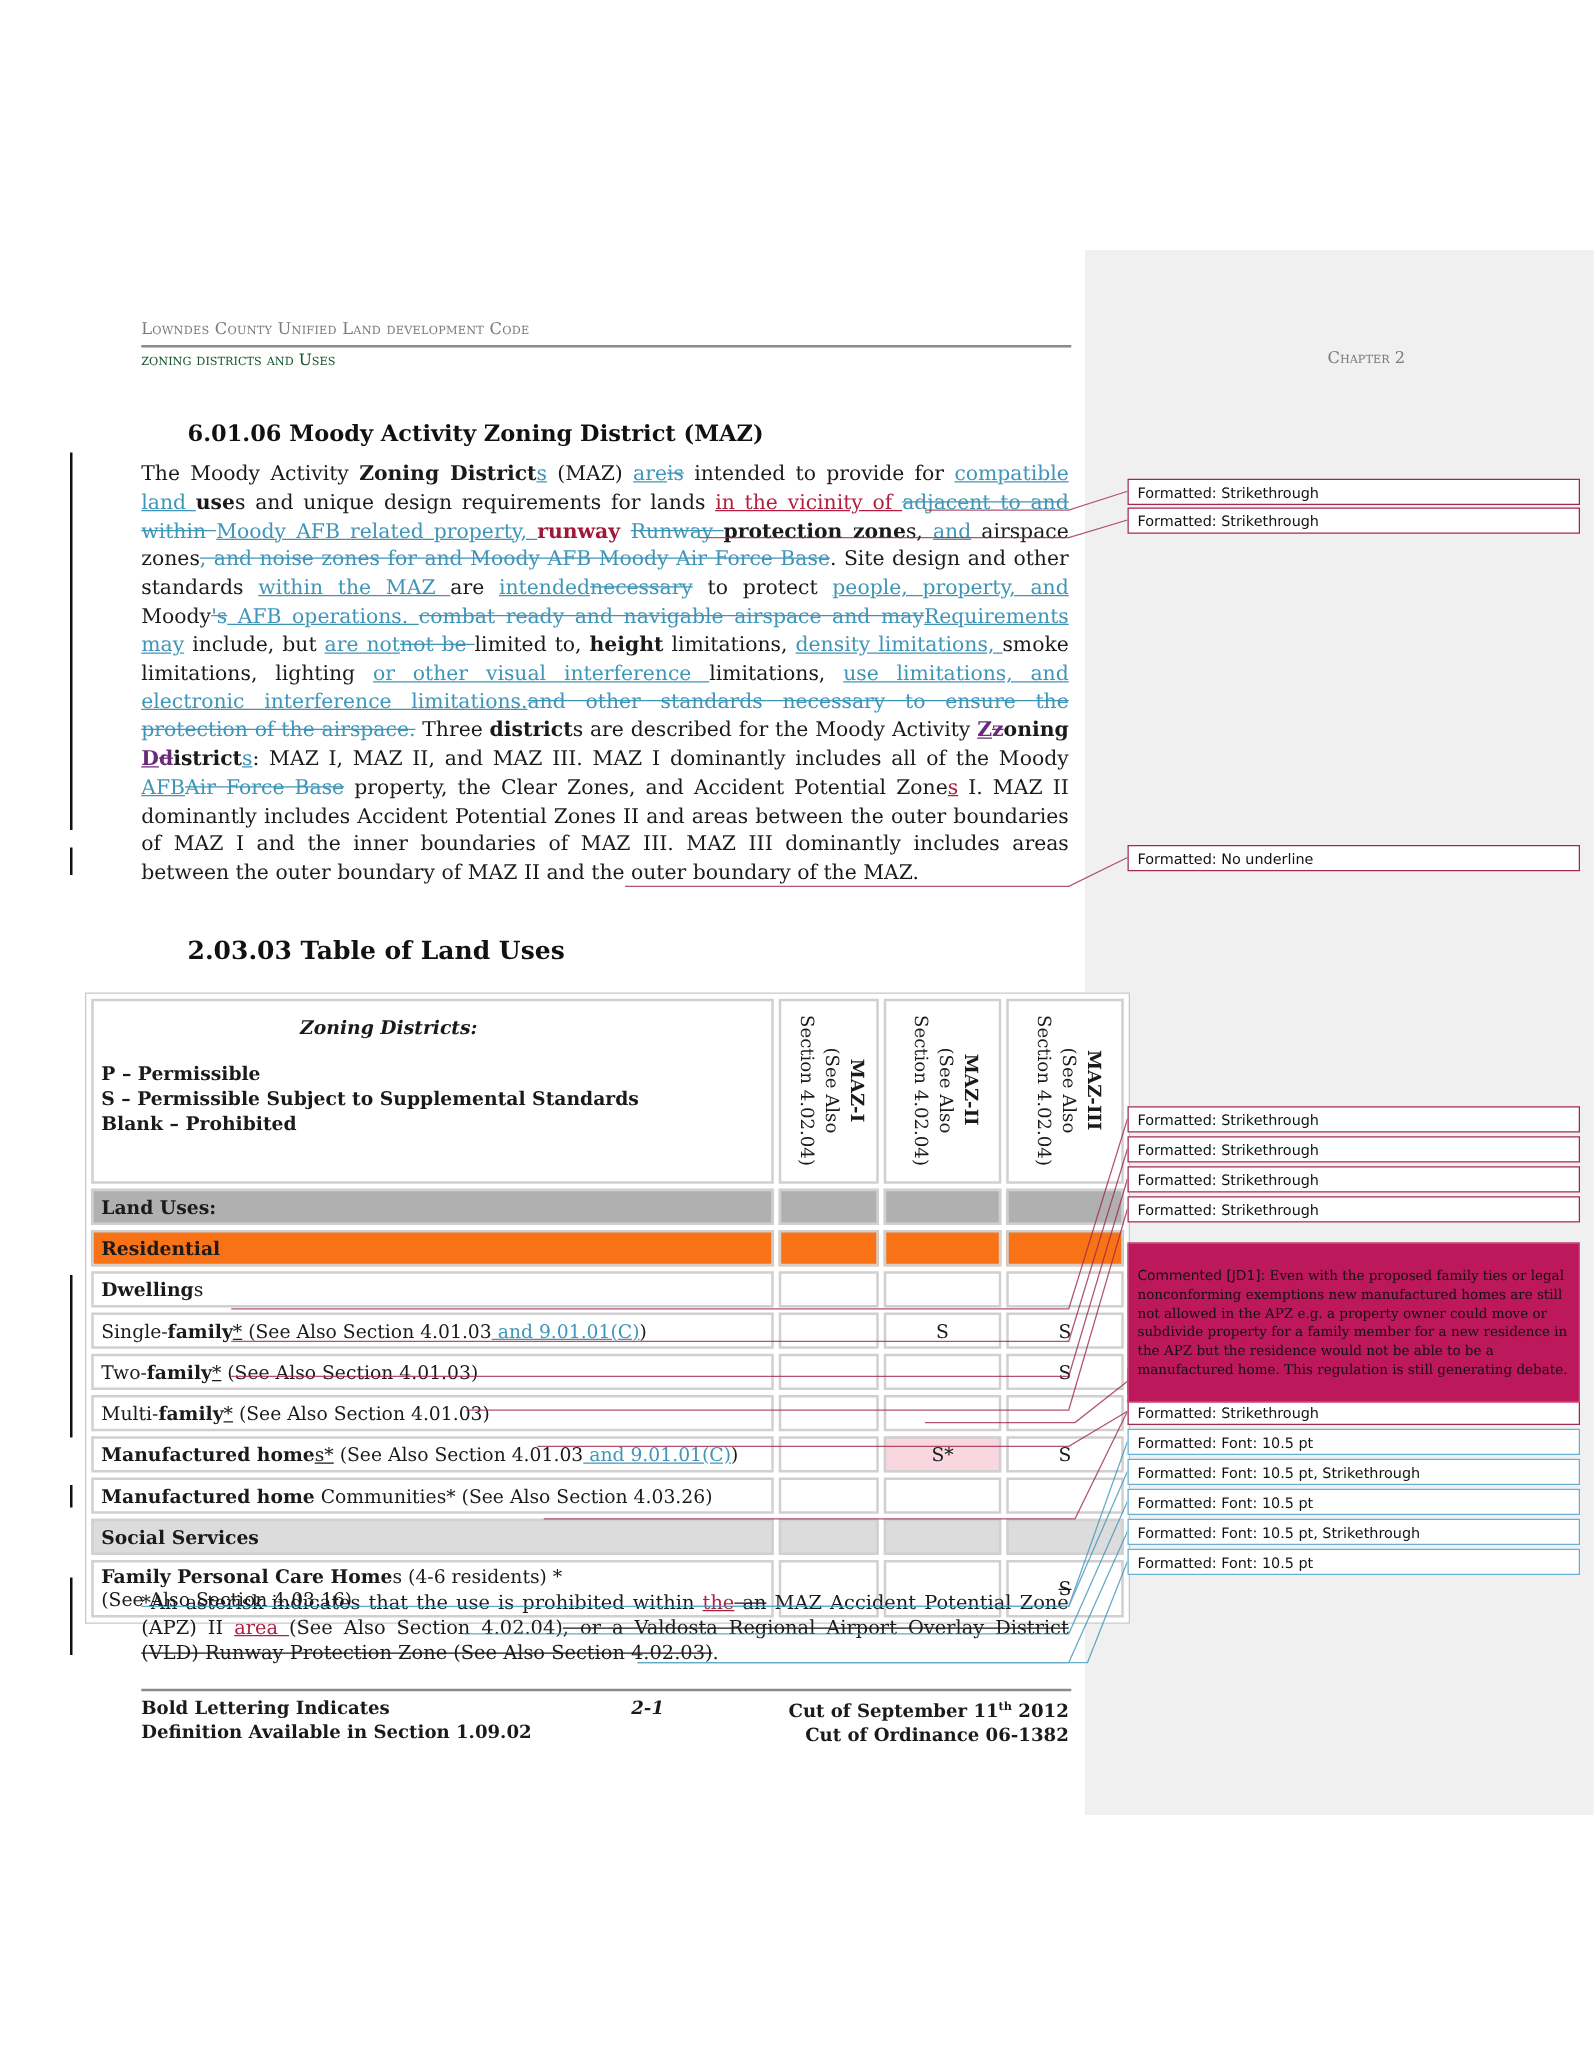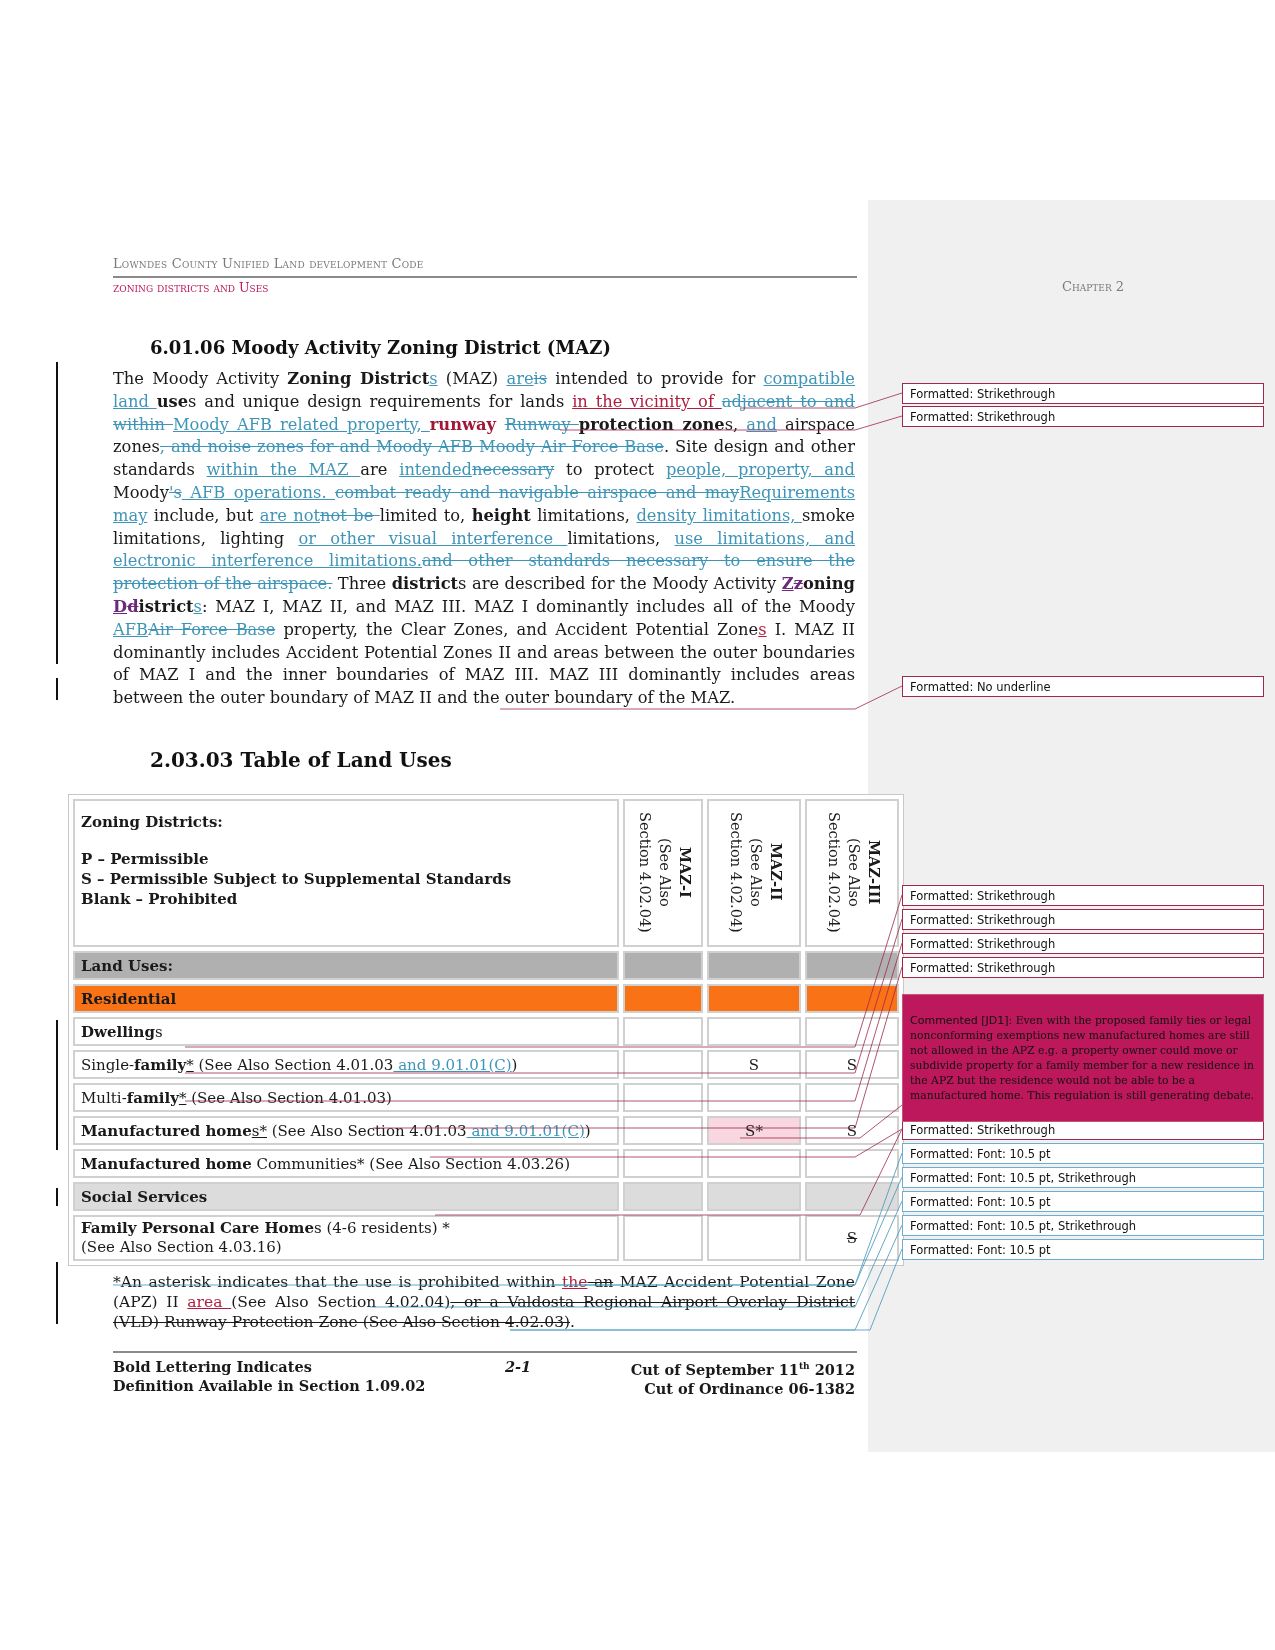--- a/index.html
+++ b/index.html
@@ -2,21 +2,21 @@
 <html><head>
 <meta charset="utf-8">
 <style>
   html, body { margin:0; padding:0; }
   body { width:1275px; height:1650px; background:#ffffff; position:relative; overflow:hidden;
          font-family:"DejaVu Serif","Liberation Serif",serif; color:#1a1a1a; }
   .sidebar { position:absolute; left:868px; top:200px; width:407px; height:1252px; background:#f0f0f0; }
   .abs { position:absolute; }
   .hdr1 { left:113px; top:256px; font-size:13px; color:#7a7a7a; font-variant:small-caps; letter-spacing:0.2px; }
   .hdr-rule { left:113px; top:276px; width:744px; height:2px; background:#8a8a8a; }
-  .hdr2 { left:113px; top:280px; font-size:12.5px; color:#be185d; font-variant:small-caps; }
+  .hdr2 { left:113px; top:280px; font-size:12.5px; color:#14532d; font-variant:small-caps; }
   .chapter { left:1062px; top:279px; font-size:13px; color:#7a7a7a; font-variant:small-caps; }
   .h-sec { font-weight:bold; font-size:18px; color:#111; }
   .para { left:113px; top:368px; width:742px; font-size:16.3px; line-height:22.8px; text-align:justify; }
   .ins { color:#3f95b8; text-decoration:underline; }
   .del { color:#3f95b8; text-decoration:line-through; }
   .insr { color:#b01f3f; text-decoration:underline; }
   .bold { font-weight:bold; }
   .boldr { font-weight:bold; color:#a01838; }
   .purp { color:#6b2a7a; text-decoration:underline; font-weight:bold; }
   .delk { text-decoration:line-through; }
@@ -61,21 +61,21 @@
 
 <div class="abs h-sec" style="left:150px;top:337px;">6.01.06 Moody Activity Zoning District (MAZ)</div>
 <div class="abs para" id="para1"><span class="">The Moody Activity </span><span class="bold">Zoning District</span><span class="ins">s</span><span class=""> (MAZ) </span><span class="ins">are</span><span class="del">is</span><span class=""> intended to provide for </span><span class="ins">compatible land </span><span class="bold">use</span><span class="">s and unique design requirements for lands </span><span class="insr">in the vicinity of </span><span class="del">adjacent to and within </span><span class="ins">Moody AFB related property, </span><span class="boldr">runway </span><span class="del">Runway </span><span class="bold">protection zone</span><span class="">s, </span><span class="ins">and</span><span class=""> airspace zones</span><span class="del">, and noise zones for </span><span class="del">and Moody AFB </span><span class="del">Moody Air Force Base</span><span class="">.  Site design and other standards </span><span class="ins">within the MAZ </span><span class="">are </span><span class="ins">intended</span><span class="del">necessary</span><span class=""> to protect </span><span class="ins">people, property, and </span><span class="">Moody</span><span class="del">'s</span><span class="ins"> AFB operations.  </span><span class="del"> combat ready and navigable airspace and may</span><span class="ins">Requirements may</span><span class=""> include, but </span><span class="ins">are not</span><span class="del">not be </span><span class="">limited to, </span><span class="bold">height</span><span class=""> limitations, </span><span class="ins">density limitations, </span><span class="">smoke limitations, lighting </span><span class="ins">or other visual interference </span><span class="">limitations, </span><span class="ins">use limitations, and electronic interference limitations.</span><span class="del">and other standards necessary to ensure the protection of the airspace.</span><span class="">  Three </span><span class="bold">district</span><span class="">s are described for the Moody Activity </span><span class="purp">Z</span><span class="delk purp">z</span><span class="bold">oning </span><span class="purp">D</span><span class="delk purp">d</span><span class="bold">istrict</span><span class="ins">s</span><span class="">:  MAZ I, MAZ II, and MAZ III.  MAZ I dominantly includes all of the Moody </span><span class="ins">AFB</span><span class="del">Air Force Base</span><span class=""> property, the Clear Zones, and Accident Potential Zone</span><span class="insr">s</span><span class=""> I.  MAZ II dominantly includes Accident Potential Zones II and areas between the outer boundaries of MAZ I and the inner boundaries of MAZ III.  MAZ III dominantly includes areas between the outer boundary of MAZ II and the outer boundary of the MAZ.</span></div>
 
 <div class="abs h-sec" style="left:150px;top:748px;font-size:20px;">2.03.03 Table of Land Uses</div>
 
 <table class="lu">
   <tbody>
       <tr>
     <td class="hdr-cell" style="width:530px;">
-      <div style="text-align:left;padding-right:70px;margin-top:10px;font-weight:bold;font-size:15px;">Zoning Districts:</div>
+      <div style="text-align:center;padding-right:70px;margin-top:10px;font-weight:bold;font-size:15px;font-style:italic;">Zoning Districts:</div>
       <div style="margin-top:18px;font-weight:bold;font-size:15px;line-height:20px;">
         <div>P – Permissible</div>
         <div>S – Permissible Subject to Supplemental Standards</div>
         <div>Blank – Prohibited</div>
       </div>
     </td>
     <td class="hdr-cell" style="width:62px;">
       <div class="rot"><span>MAZ-I</span><br><span class="plain">(See Also</span><br><span class="plain">Section 4.02.04)</span></div>
     </td>
     <td class="hdr-cell" style="width:78px;">
@@ -102,20 +102,26 @@
         <td></td>
         <td></td>
         <td></td>
   </tr>
   </tbody>
     <tbody id="rows">
       <tr>
         <td><span>Single-</span><span class="bold">family</span><span style="text-decoration:underline">*</span><span> (See Also Section 4.01.03</span><span class="ins"> and 9.01.01(C)</span><span>)</span></td>
         <td class="cval"></td>
         <td class="cval">S</td>
+        <td class="cval">S</td>
+      </tr>
+      <tr>
+        <td><span>Two-</span><span class="bold">family</span><span style="text-decoration:underline">*</span><span> (See Also Section 4.01.03)</span><span class="ins"></span><span></span></td>
+        <td class="cval"></td>
+        <td class="cval"></td>
         <td class="cval">S</td>
       </tr>
       <tr>
         <td><span>Multi-</span><span class="bold">family</span><span style="text-decoration:underline">*</span><span> (See Also Section 4.01.03)</span><span class="ins"></span><span></span></td>
         <td class="cval"></td>
         <td class="cval"></td>
         <td class="cval"></td>
       </tr>
       <tr>
         <td><span></span><span class="bold">Manufactured home</span><span style="text-decoration:underline">s*</span><span> (See Also Section 4.01.03</span><span class="ins"> and 9.01.01(C)</span><span>)</span></td>

